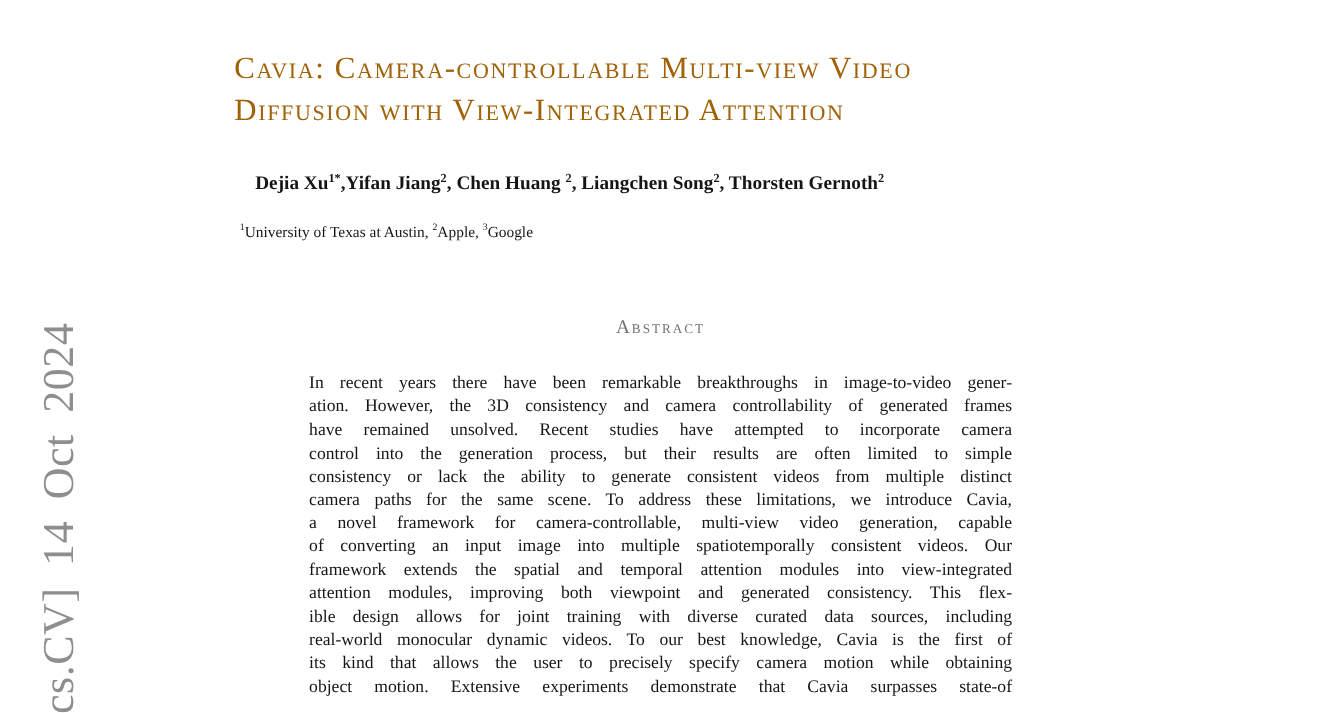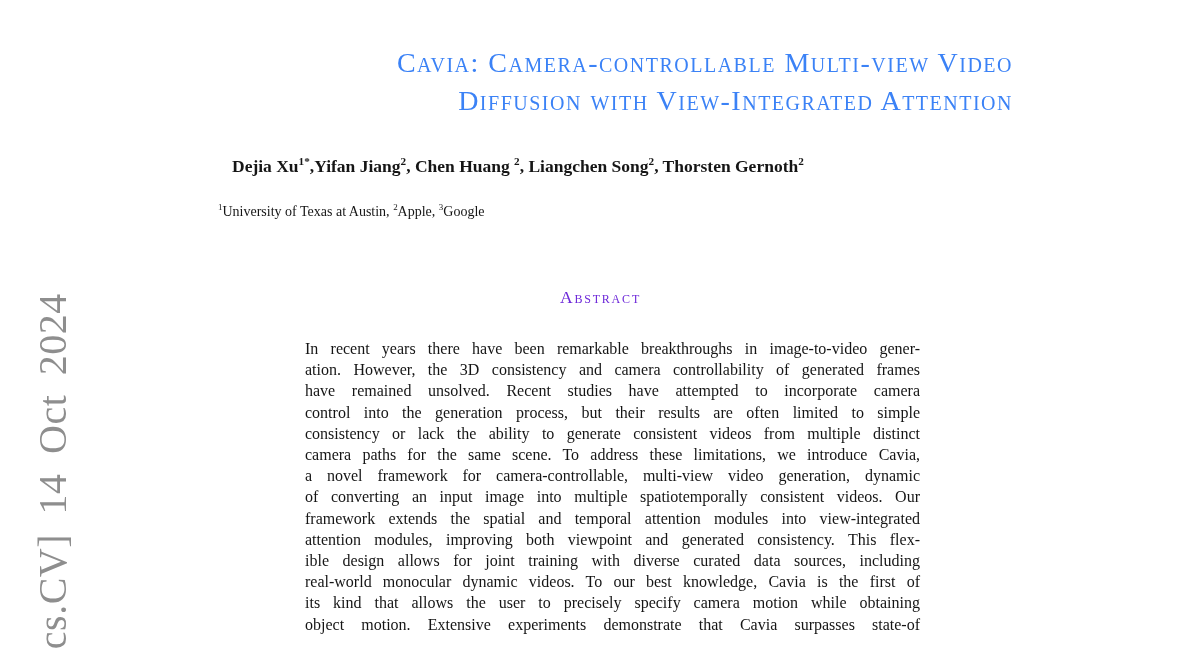--- a/index.html
+++ b/index.html
@@ -16,40 +16,40 @@
     transform: rotate(-90deg);
     font-family: "Liberation Serif", "DejaVu Serif", serif;
     font-size: 40px; color: #8e8e8e; white-space: nowrap;
     word-spacing: 9px; letter-spacing: 0.5px; line-height: 46px;
   }
 
   
   .title {
     position: absolute; left: 213px; top: 44px; width: 800px;
     font-size: 28px; line-height: 38px; font-variant: small-caps;
-    letter-spacing: 1.5px; color: #3b82f6; white-space: nowrap; text-align: right;
+    letter-spacing: 1.5px; color: #a16207; white-space: nowrap;
   }
 
   
   .authors-1 { position: absolute; left: 232px; top: 156px; font-size: 17.5px; font-weight: bold; white-space: nowrap; }
   .authors-2 { position: absolute; left: 258px; top: 180px; font-size: 17.5px; font-weight: bold; white-space: nowrap; }
   .affils    { position: absolute; left: 218px; top: 204px; font-size: 14px; white-space: nowrap; }
   sup { font-size: 64%; vertical-align: super; line-height: 0; }
 
   
   .abs-heading {
     position: absolute; left: 281px; top: 287px; width: 639px;
     text-align: center; font-size: 17.5px; font-variant: small-caps;
-    letter-spacing: 1.8px; color: #6d28d9;
+    letter-spacing: 1.8px; color: #737373;
   }
   .abs-body {
     position: absolute; left: 281px; top: 338px; width: 639px;
     font-size: 16px; line-height: 21.2px; color: #151515;
   }
-  .aline { text-align: justify; text-align-last: justify; white-space: normal; margin-left: 24px; }
+  .aline { text-align: justify; text-align-last: justify; white-space: normal; }
   .aline b { font-weight: normal; }
 </style>
 </head>
 <body>
 
 <div id="page">
 
   <div class="stamp">[cs.CV] 14 Oct 2024</div>
 
   <div class="title">
@@ -64,21 +64,21 @@
 
   <div class="abs-heading">Abstract</div>
 
   <div class="abs-body">
       <div class="aline">In recent years there have been remarkable breakthroughs in image-to-video gener-</div>
       <div class="aline">ation. However, the 3D consistency and camera controllability of generated frames</div>
       <div class="aline">have remained unsolved. Recent studies have attempted to incorporate camera</div>
       <div class="aline">control into the generation process, but their results are often limited to simple</div>
       <div class="aline">consistency or lack the ability to generate consistent videos from multiple distinct</div>
       <div class="aline">camera paths for the same scene. To address these limitations, we introduce <b>Cavia</b>,</div>
-      <div class="aline">a novel framework for camera-controllable, multi-view video generation, dynamic</div>
+      <div class="aline">a novel framework for camera-controllable, multi-view video generation, capable</div>
       <div class="aline">of converting an input image into multiple spatiotemporally consistent videos. Our</div>
       <div class="aline">framework extends the spatial and temporal attention modules into view-integrated</div>
       <div class="aline">attention modules, improving both viewpoint and generated consistency. This flex-</div>
       <div class="aline">ible design allows for joint training with diverse curated data sources, including</div>
       <div class="aline">real-world monocular dynamic videos. To our best knowledge, Cavia is the first of</div>
       <div class="aline">its kind that allows the user to precisely specify camera motion while obtaining</div>
       <div class="aline">object motion. Extensive experiments demonstrate that Cavia surpasses state-of</div>
     </div>
 
 </div>

